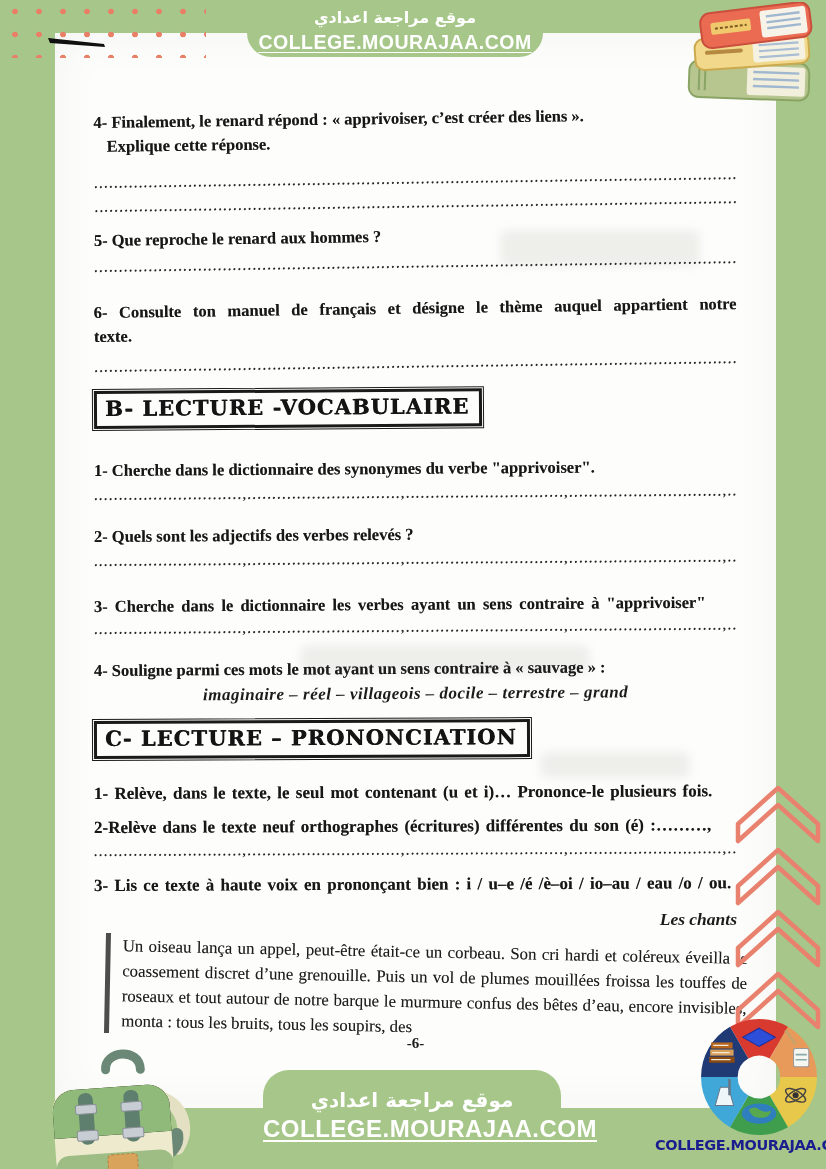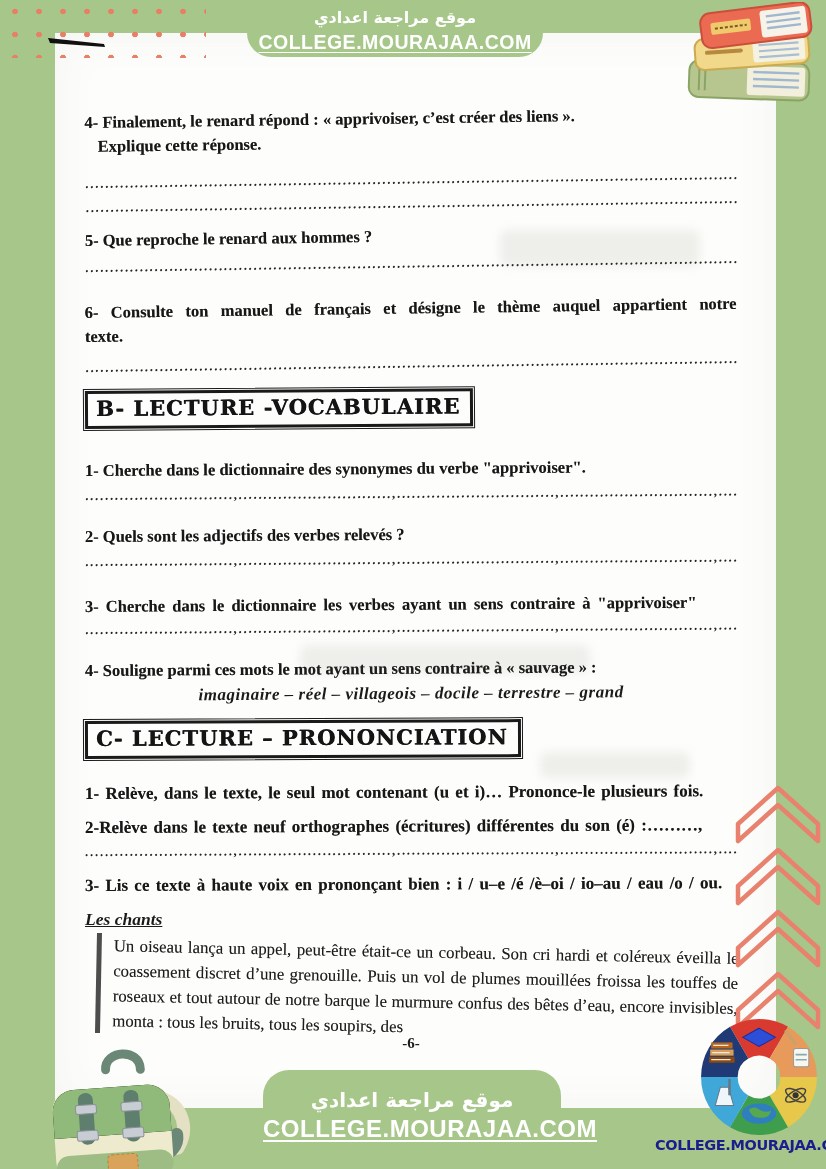--- a/index.html
+++ b/index.html
@@ -5,21 +5,21 @@
   html,body{margin:0;padding:0;}
   body{background:#a6c789;font-family:"Liberation Serif",serif;}
   .stage{position:relative;width:826px;height:1169px;background:#a6c789;overflow:hidden;}
 
   
   .sheet{
     position:absolute;left:55px;top:33px;width:721px;height:1075px;
     background:#fdfdfb;
     box-shadow:inset 0 0 45px rgba(90,90,80,0.06);
   }
-  .content{padding:78px 39px 0 30px;color:#1b1b1b;}
+  .content{padding:78px 39px 0 30px;color:#1b1b1b;margin-left:9px;}
 
   .q{font:700 16.5px/24px "Liberation Serif",serif;color:#171717;
      text-shadow:0 0 .4px rgba(0,0,0,.45);}
   .q.big{font-size:17px;line-height:26px;word-spacing:2px;}
   .indent{margin-left:13px;}
   .just{text-align:justify;}
   .tilt-a{transform:rotate(-0.8deg);transform-origin:0 50%;}
   .tilt-b{transform:rotate(-0.4deg);transform-origin:0 50%;}
   .tilt-c{transform:rotate(-0.25deg);transform-origin:0 50%;}
 
@@ -33,21 +33,21 @@
   .mt22{margin-top:22px}.mt26{margin-top:26px}.mt30{margin-top:30px}
 
   .boxed{
     display:inline-block;border:3px solid #1a1a1a;outline:1px solid #1a1a1a;outline-offset:1px;
     padding:2px 10px 4px 8px;
     font:700 21px/26px "DejaVu Serif",serif;letter-spacing:1px;color:#141414;
     text-shadow:.5px 0 0 #141414;
   }
   .words{font:italic 700 17px/26px "Liberation Serif",serif;text-align:center;letter-spacing:.5px;}
 
-  .rtitle{font:italic 700 17.5px/24px "Liberation Serif",serif;text-align:left;text-decoration:underline;}
+  .rtitle{font:italic 700 17.5px/24px "Liberation Serif",serif;text-align:right;}
   .rbody{
     margin-top:2px;margin-left:12px;width:625px;
     border-left:5px solid #4d4d4d;padding-left:12px;
     font:400 16.8px/25px "Liberation Serif",serif;color:#1c1c1c;text-align:justify;
     transform:rotate(1.15deg);transform-origin:0 0;
     text-shadow:0 0 .3px rgba(0,0,0,.4);
   }
   .pagenum{font:700 15px/20px "Liberation Serif",serif;text-align:center;margin-top:0;}
 
   

